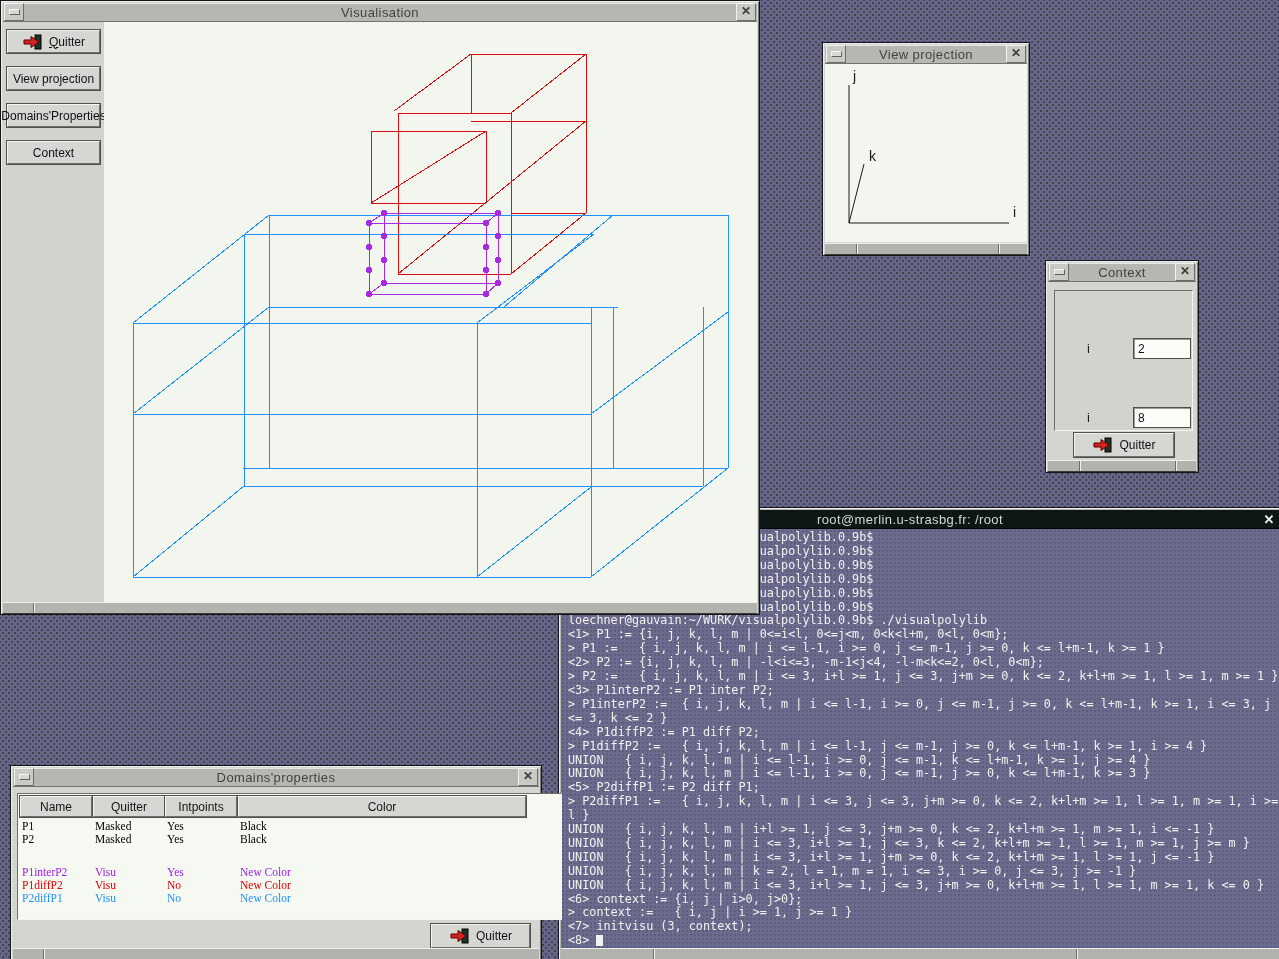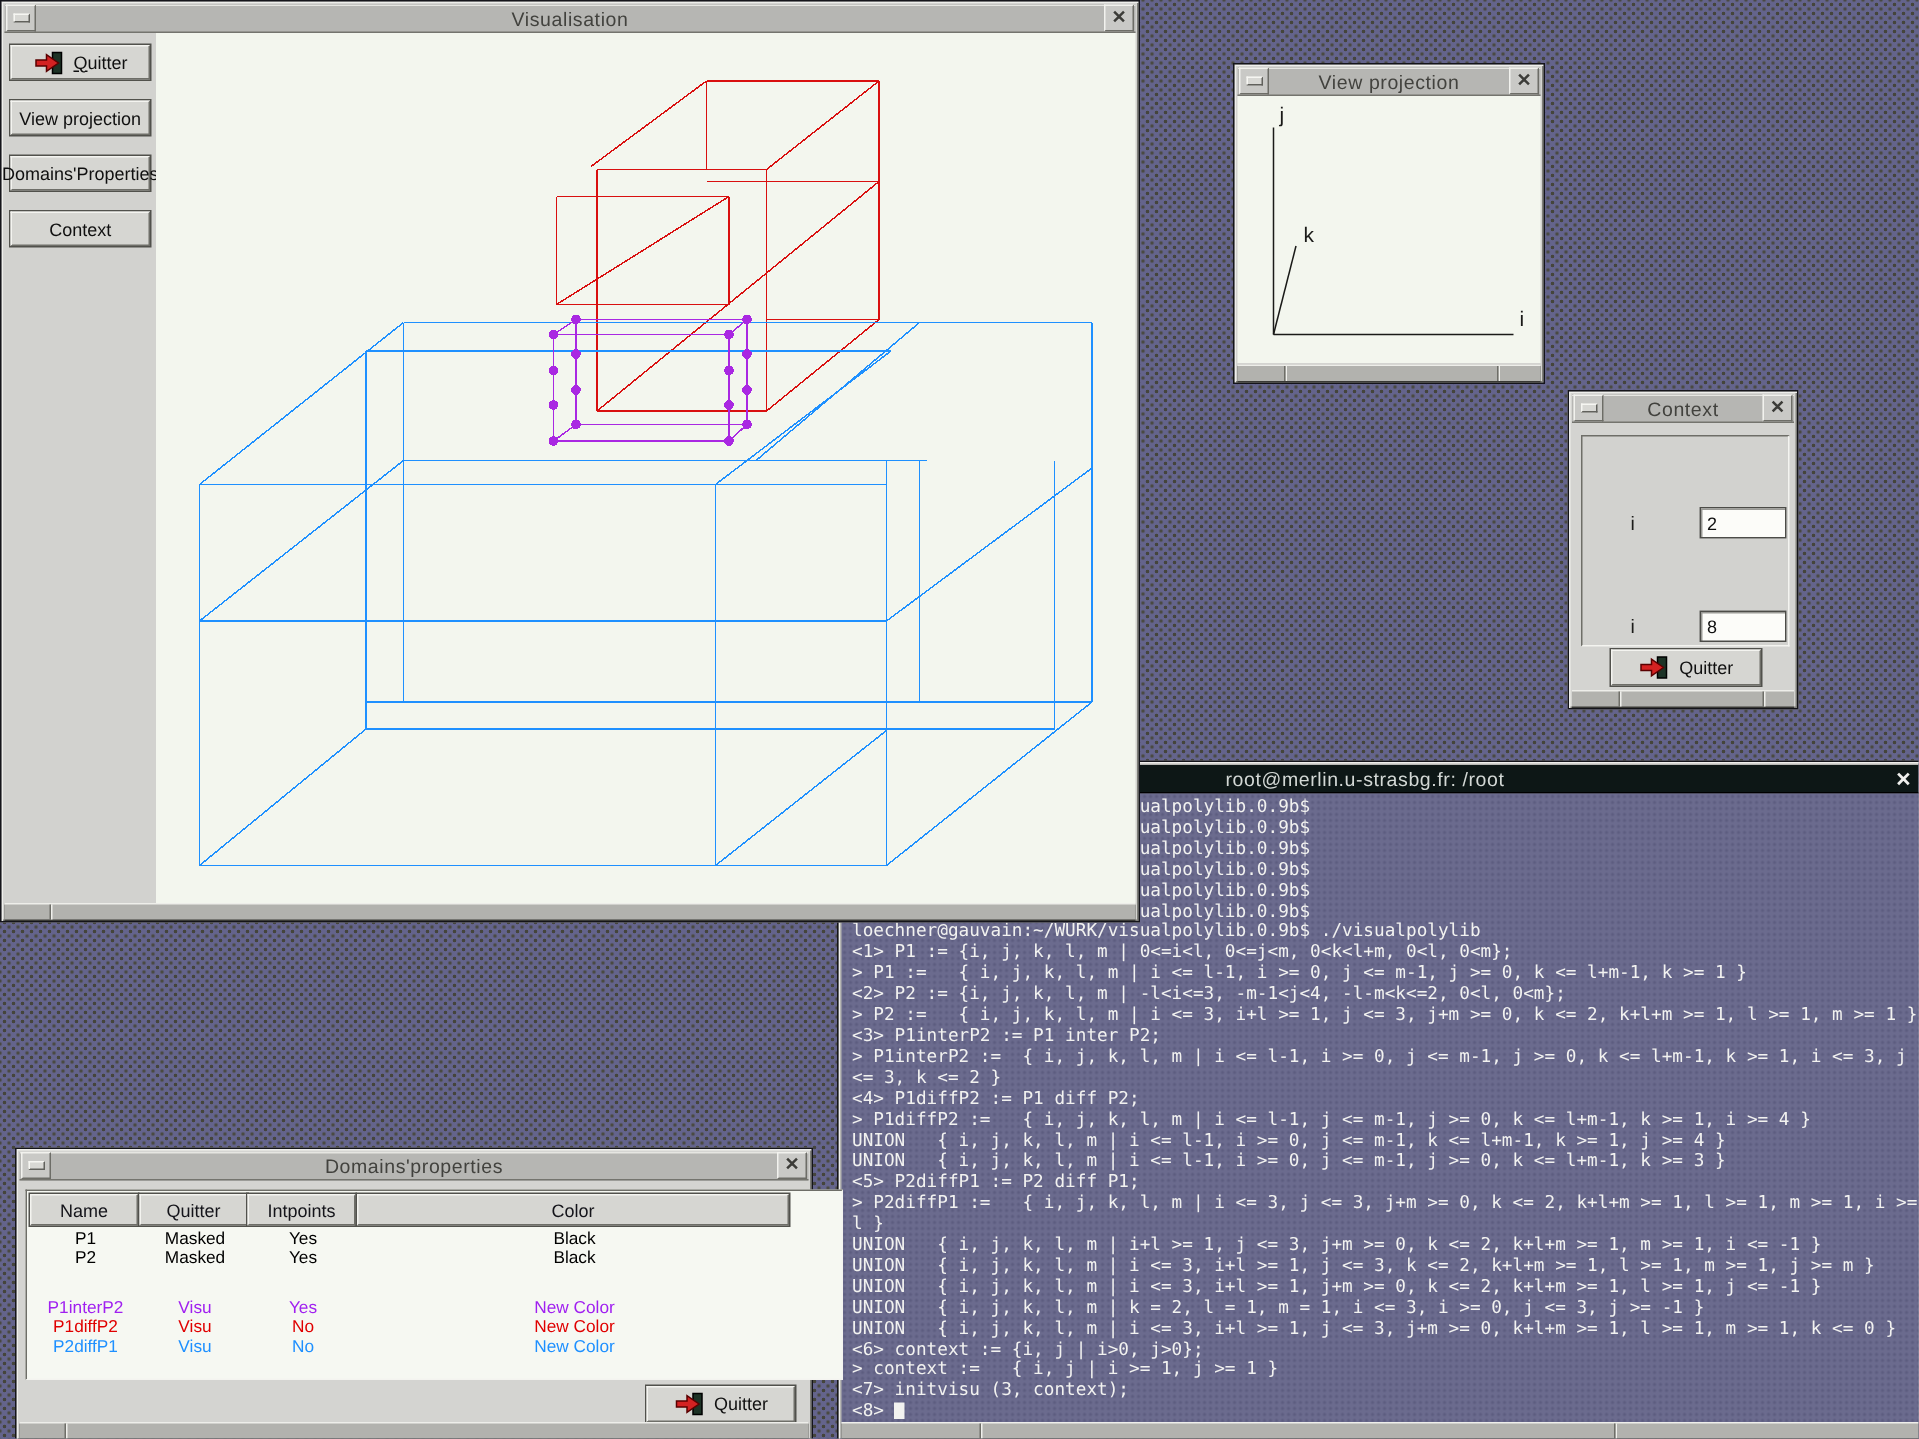--- a/index.html
+++ b/index.html
@@ -62,21 +62,21 @@
   .quit-btn{position:absolute;height:22px;}
   
   #domains{left:10px;top:765px;width:530px;height:194px;}
   #dom-panel{position:absolute;left:6px;top:27px;width:511px;height:125px;}
   .hcell{position:absolute;top:2px;height:19px;background:#d6d6d2;font-size:12px;color:#14141a;
        display:flex;align-items:center;justify-content:center;
        border-top:1px solid #f4f4f0;border-left:1px solid #f4f4f0;
        border-right:1px solid #6e6e68;border-bottom:1px solid #6e6e68;box-shadow:0 0 0 1px #51514c;}
   #dom-rows{position:absolute;left:2px;right:2px;top:26px;}
   .drow{position:relative;height:13px;font-size:11.5px;}
-  .dcell{position:absolute;top:0;text-align:center;}
+  .dcell{position:absolute;top:0;text-align:left;font-family:Liberation Serif, serif;}
   .c0{left:2px;width:70px;} .c1{left:75px;width:70px;} .c2{left:147px;width:70px;} .c3{left:220px;width:286px;}
   
   #terminal{left:558px;top:507px;width:722px;height:452px;background:#b6b6b3;}
   #terminal .titlebar{background:#0d1716;border-bottom:1px solid #000;box-shadow:none;justify-content:space-between;}
   #terminal .ttl{color:#d3d8d5;}
   .term-x{width:20px;text-align:center;color:#f0f0ee;font-size:13px;font-weight:bold;}
   #term-body{position:absolute;left:2px;right:2px;top:21px;bottom:11px;overflow:hidden;
        background-color:#6b6b8e;
        background-image:radial-gradient(#5d5d80 0.9px, transparent 1.2px);
        background-size:4px 4px;

